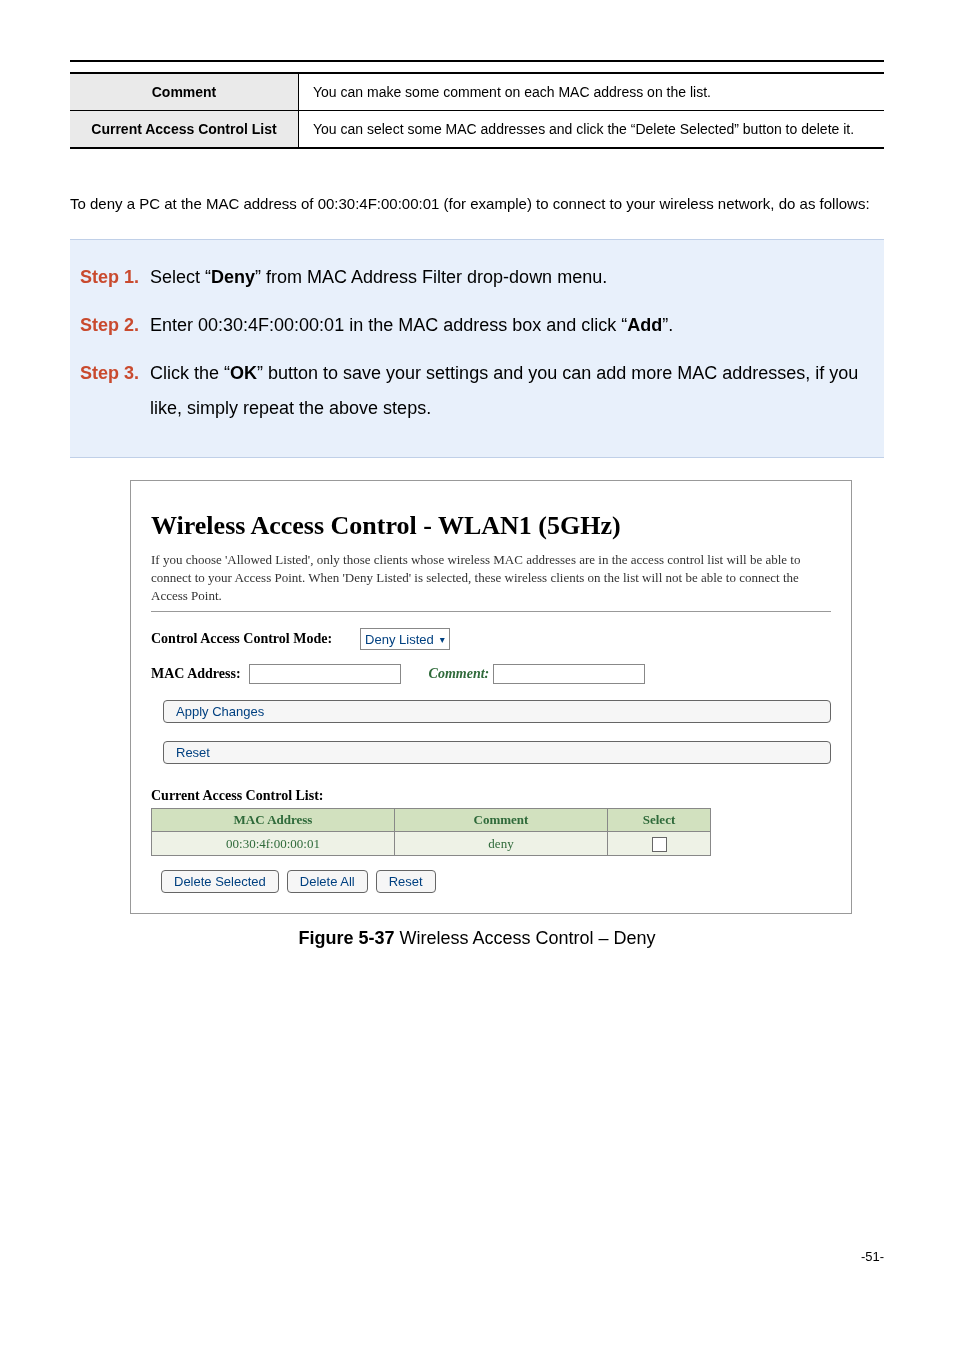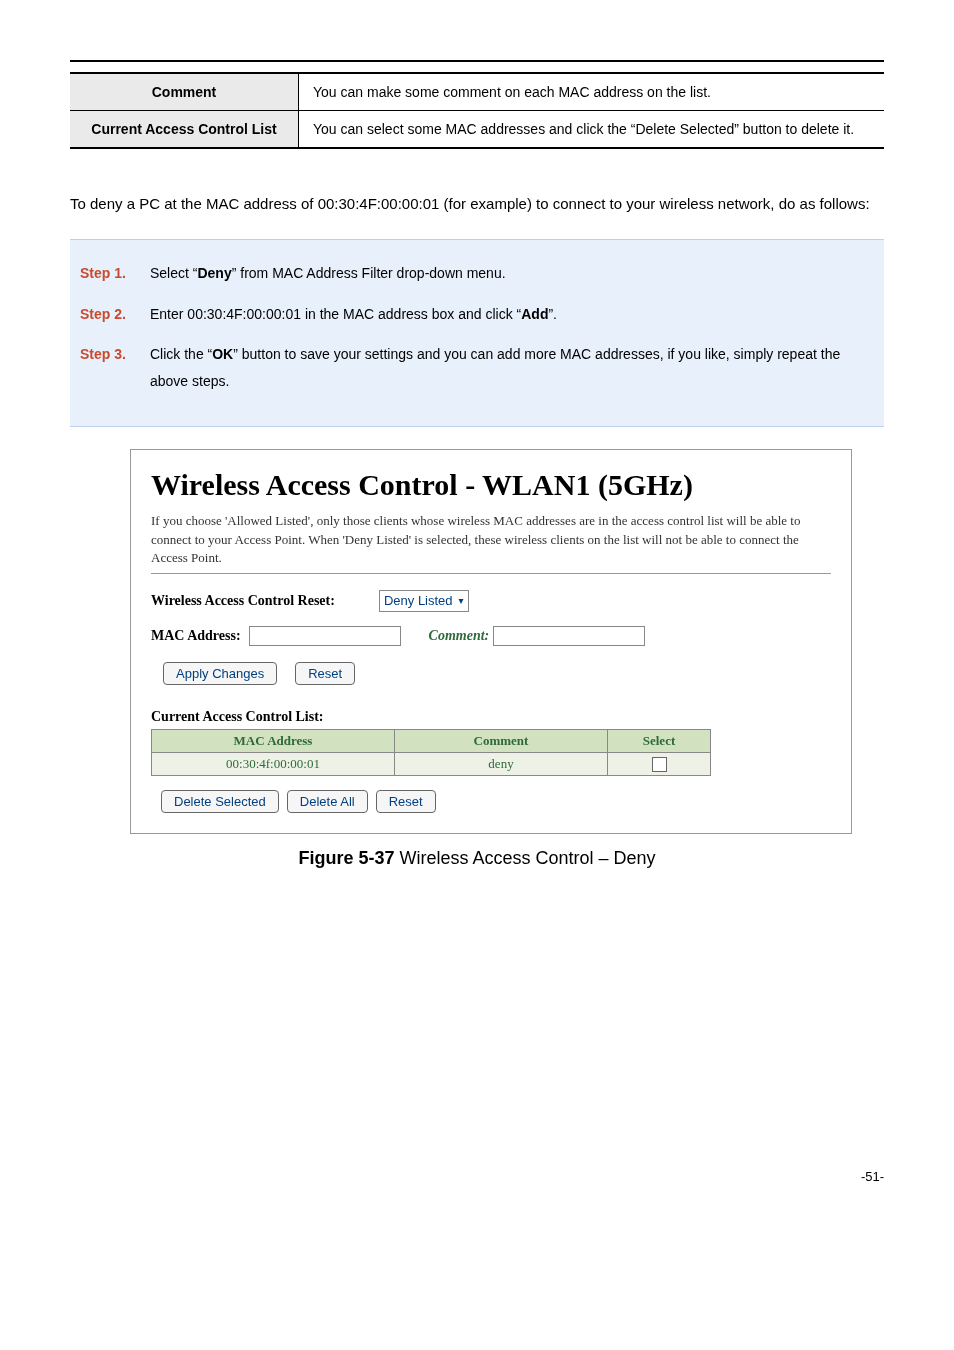--- a/index.html
+++ b/index.html
@@ -47,21 +47,21 @@
     line-height: 2;
     margin: 40px 0 20px 0;
   }
 
   
   .steps-box {
     background: #e8f0fb;
     border-top: 1px solid #c0d0e8;
     border-bottom: 1px solid #c0d0e8;
     padding: 12px 10px 18px 10px;
-    font-size: 14px;
+    font-size: 18px;
   }
   .step-row {
     display: flex;
     margin: 8px 0 14px 0;
     line-height: 1.9;
   }
   .step-label {
     color: #c94a2e;
     font-weight: bold;
     width: 70px;
@@ -75,23 +75,23 @@
     margin: 22px 0 10px 60px;
     width: 720px;
     border: 1px solid #999;
     background: #fff;
     font-family: "Times New Roman", Times, serif;
   }
   .shot-inner {
     padding: 14px 20px 18px 20px;
   }
   .shot-title {
-    font-size: 30px;
-    font-weight: bold;
-    margin: 4px 0 10px 0;
+    font-size: 26px;
+    font-weight: bold;
+    margin: 16px 0 10px 0;
     color: #000;
   }
   .shot-desc {
     font-size: 13px;
     color: #333;
     line-height: 1.4;
     margin-bottom: 6px;
   }
   .shot-hr {
     border: none;
@@ -112,21 +112,21 @@
   .select-box {
     font-family: Arial, sans-serif;
     font-size: 13px;
     color: #004080;
     border: 1px solid #888;
     padding: 1px 4px;
     background: #fff;
     display: inline-flex;
     align-items: center;
     height: 18px;
-    margin-left: 36px;
+    margin-left: 20px;
   }
   .mac-row {
     display:flex;
     align-items:center;
     font-size:14px;
     margin:14px 0 16px 0;
   }
   .text-input {
     border: 1px solid #888;
     height: 18px;
@@ -137,20 +137,21 @@
   .green-label {
     font-weight: bold;
     color: #2f6a3a;
     margin-right: 4px;
     font-style: italic;
   }
   .btns-row {
     display:flex;
     gap:18px;
     margin:0 0 24px 12px;
+    flex-direction:column;
   }
   .ui-btn {
     font-family: Arial, sans-serif;
     font-size: 13px;
     color: #004080;
     border: 1px solid #666;
     border-radius: 4px;
     background: #f6f6f6;
     padding: 3px 12px;
     display:inline-block;
@@ -257,21 +258,21 @@
   </div>
 </div>
 
 <div class="shot-wrap">
   <div class="shot-inner">
     <div class="shot-title">Wireless Access Control - WLAN1 (5GHz)</div>
     <div class="shot-desc">If you choose 'Allowed Listed', only those clients whose wireless MAC addresses are in the access control list will be able to connect to your Access Point. When 'Deny Listed' is selected, these wireless clients on the list will not be able to connect the Access Point.</div>
     <hr class="shot-hr">
 
     <div class="form-row">
-      <span class="form-label">Wireless Access Control Reset:</span>
+      <span class="form-label">Control Access Control Mode:</span>
       <span class="select-box">
         <span>Deny Listed</span>
         <span class="chev">▾</span>
       </span>
     </div>
 
     <div class="mac-row">
       <span class="form-label">MAC Address:</span>
       <span class="text-input"></span>
       <span class="green-label">Comment:</span>

